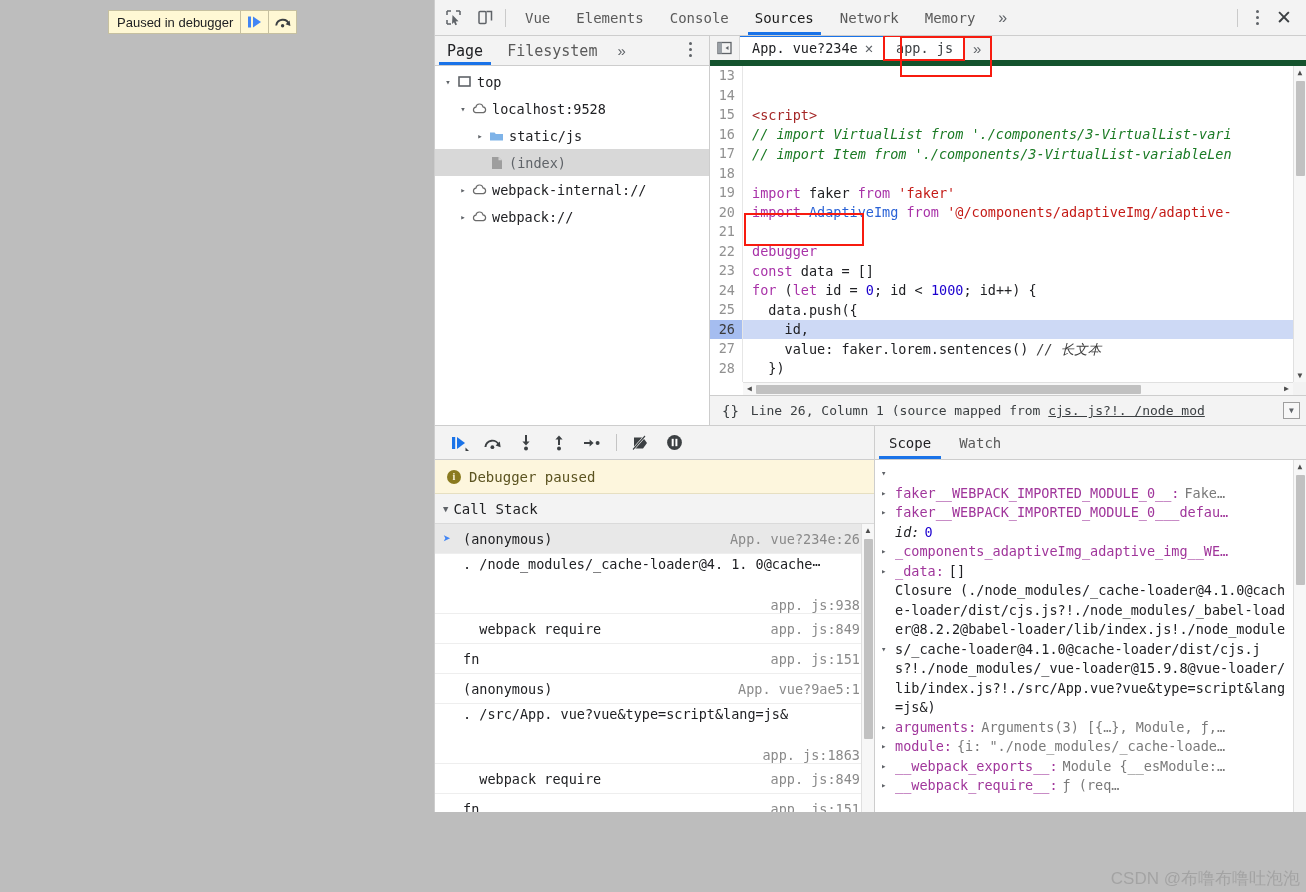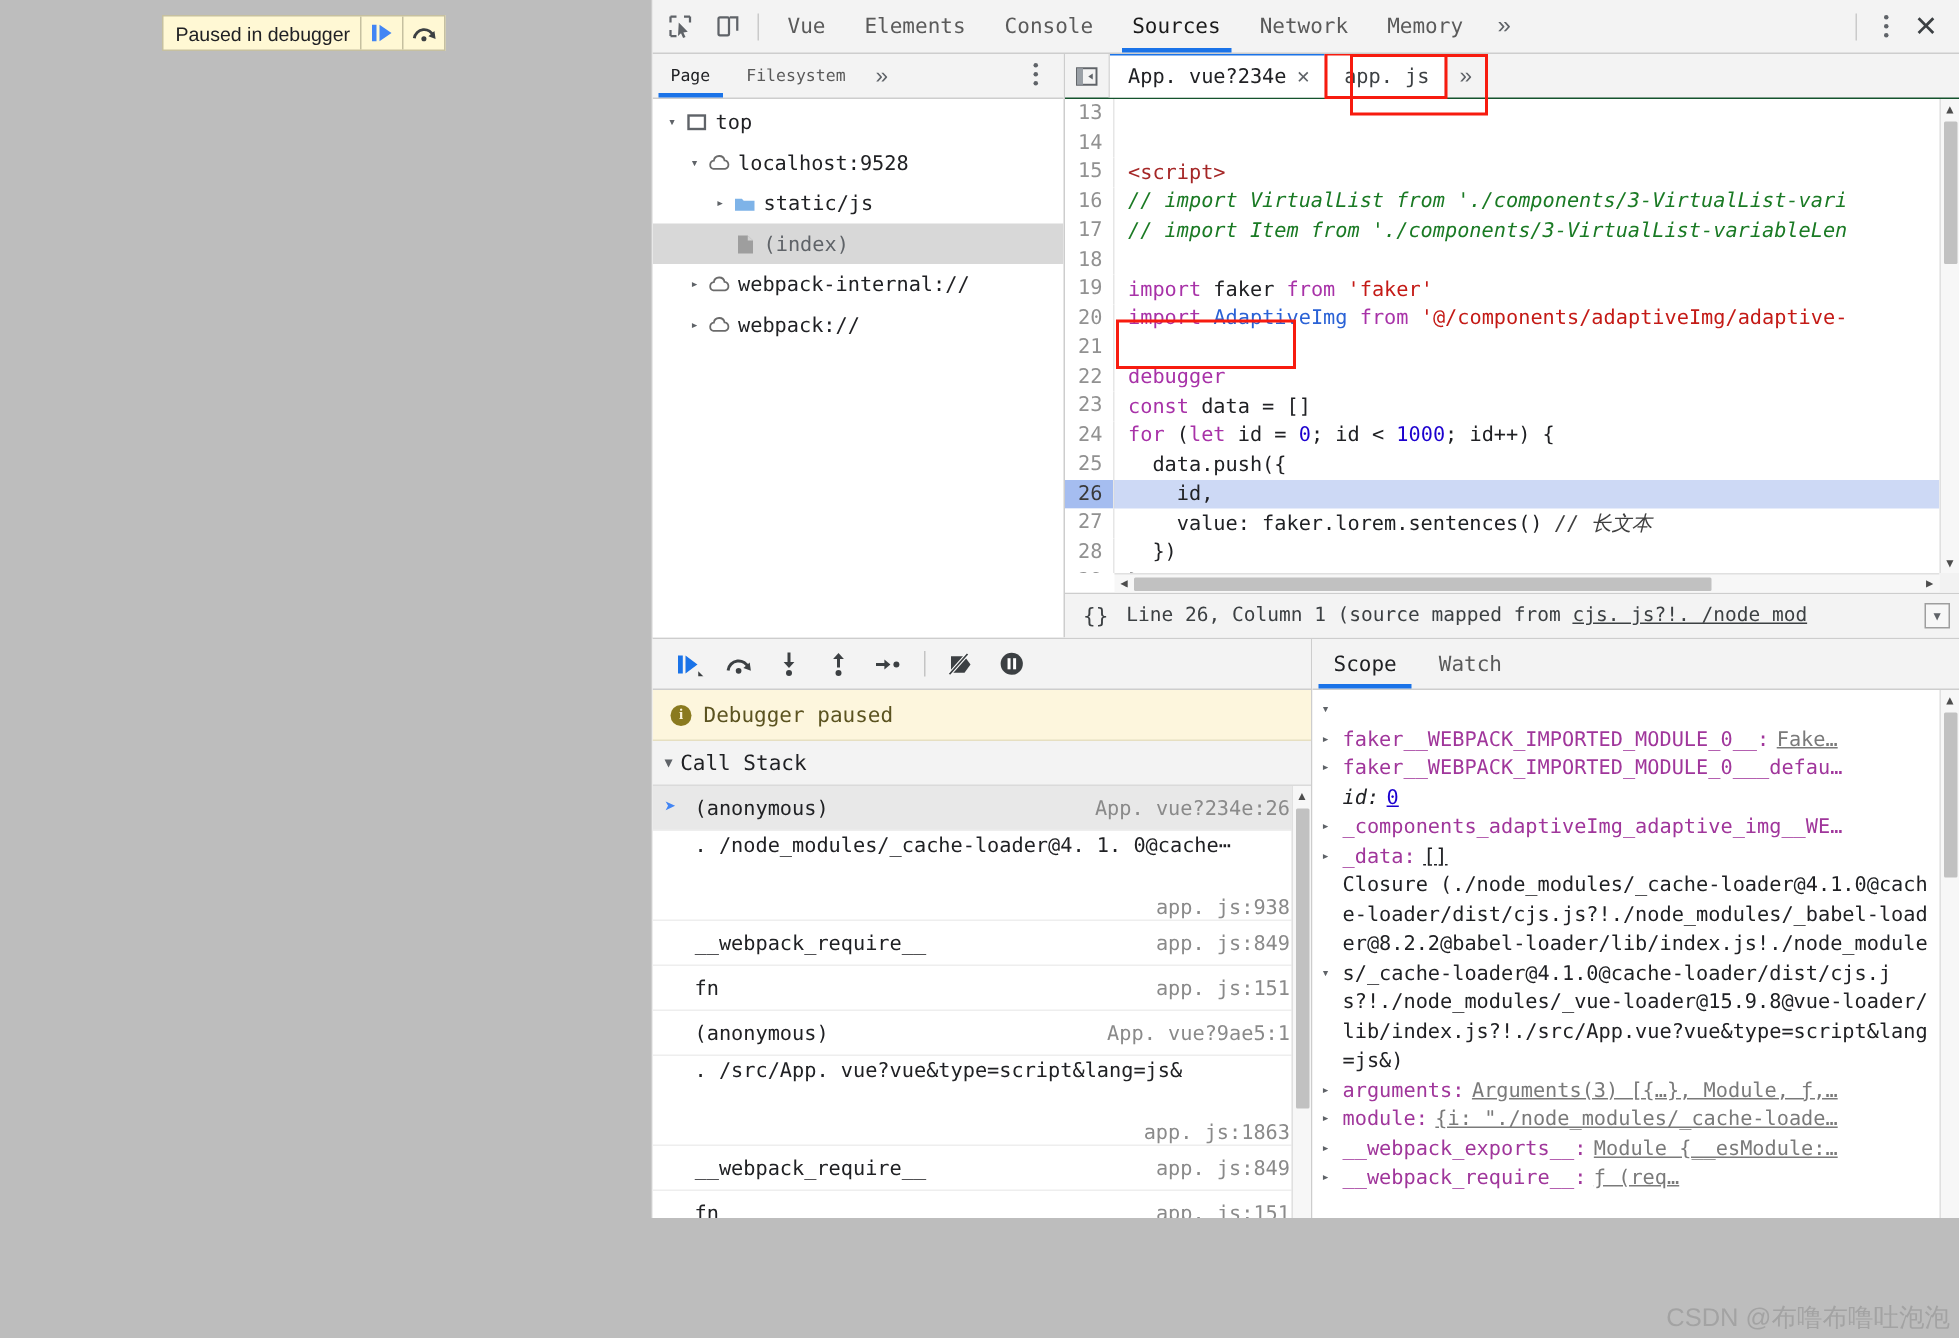--- a/index.html
+++ b/index.html
@@ -104,21 +104,21 @@
     background: #ffffff;
   }
   .nav-tabbar {
     height: 30px; min-height: 30px;
     display: flex; align-items: stretch;
     background: #f3f3f3;
     border-bottom: 1px solid #cdcdcd;
   }
   .nav-tab {
     display: flex; align-items: center; padding: 0 12px;
-    font-size: 11px; font-family: "DejaVu Sans Mono", monospace;
+    font-size: 15px; font-family: "DejaVu Sans Mono", monospace;
     color: #5a5a5a; position: relative; white-space: nowrap;
   }
   .nav-tab.active { color: #202124; }
   .nav-tab.active::after {
     content: ""; position: absolute; left: 4px; right: 4px; bottom: 0;
     height: 3px; background: #1a73e8;
   }
   .nav-tabbar .chev-more { font-size: 15px; padding: 0 8px; }
   .nav-tabbar .kebab { margin-left: auto; margin-right: 6px; }
 
@@ -135,21 +135,21 @@
   }
   .tree-ico { width: 19px; flex: none; display: inline-flex; align-items: center; justify-content: center; }
   .tree-label { padding-left: 3px; }
   .tree-label.muted { color: #5f6368; }
 
   
   .editor-pane { flex: 1; display: flex; flex-direction: column; min-width: 0; background: #fff; }
   .editor-tabbar {
     height: 30px; min-height: 30px;
     display: flex; align-items: stretch;
-    background: #f3f3f3; border-bottom: 1px solid #14532d;
+    background: #f3f3f3; border-bottom: 6px solid #14532d;
     position: relative;
   }
   .nav-toggle-btn {
     width: 30px; display: flex; align-items: center; justify-content: center;
     border-right: 1px solid #dadada;
   }
   .file-tab {
     display: flex; align-items: center; gap: 7px;
     padding: 0 10px 0 12px;
     font-size: 13.5px; font-family: "DejaVu Sans Mono", monospace;
@@ -304,21 +304,21 @@
     flex: 1; overflow: hidden; position: relative;
     padding: 4px 16px 0 6px;
     font-family: "DejaVu Sans Mono", monospace;
     font-size: 13.5px; line-height: 19.5px;
   }
   .sc-row { display: flex; align-items: flex-start; white-space: nowrap; }
   .sc-tw { width: 14px; flex: none; color: #5f6368; font-size: 9px; line-height: 19.5px; }
   .sc-tw.down { color: #5f6368; }
   .sc-key { color: #a0369b; }
   .sc-key.plain { color: #202124; font-style: italic; }
-  .sc-val { color: #7a7a7a; padding-left: 5px; text-decoration: underline; }
+  .sc-val { color: #7a7a7a; padding-left: 5px; }
   .sc-val.num { color: #1c00cf; }
   .sc-val.brackets { color: #202124; }
   .sc-closure {
     display: flex; align-items: flex-start;
     color: #202124; white-space: normal; word-break: break-all;
     line-height: 19.5px;
   }
   .sc-closure .txt { flex: 1; }
   .scope-scrollbar {
     position: absolute; right: 0; top: 0; bottom: 0; width: 13px;

